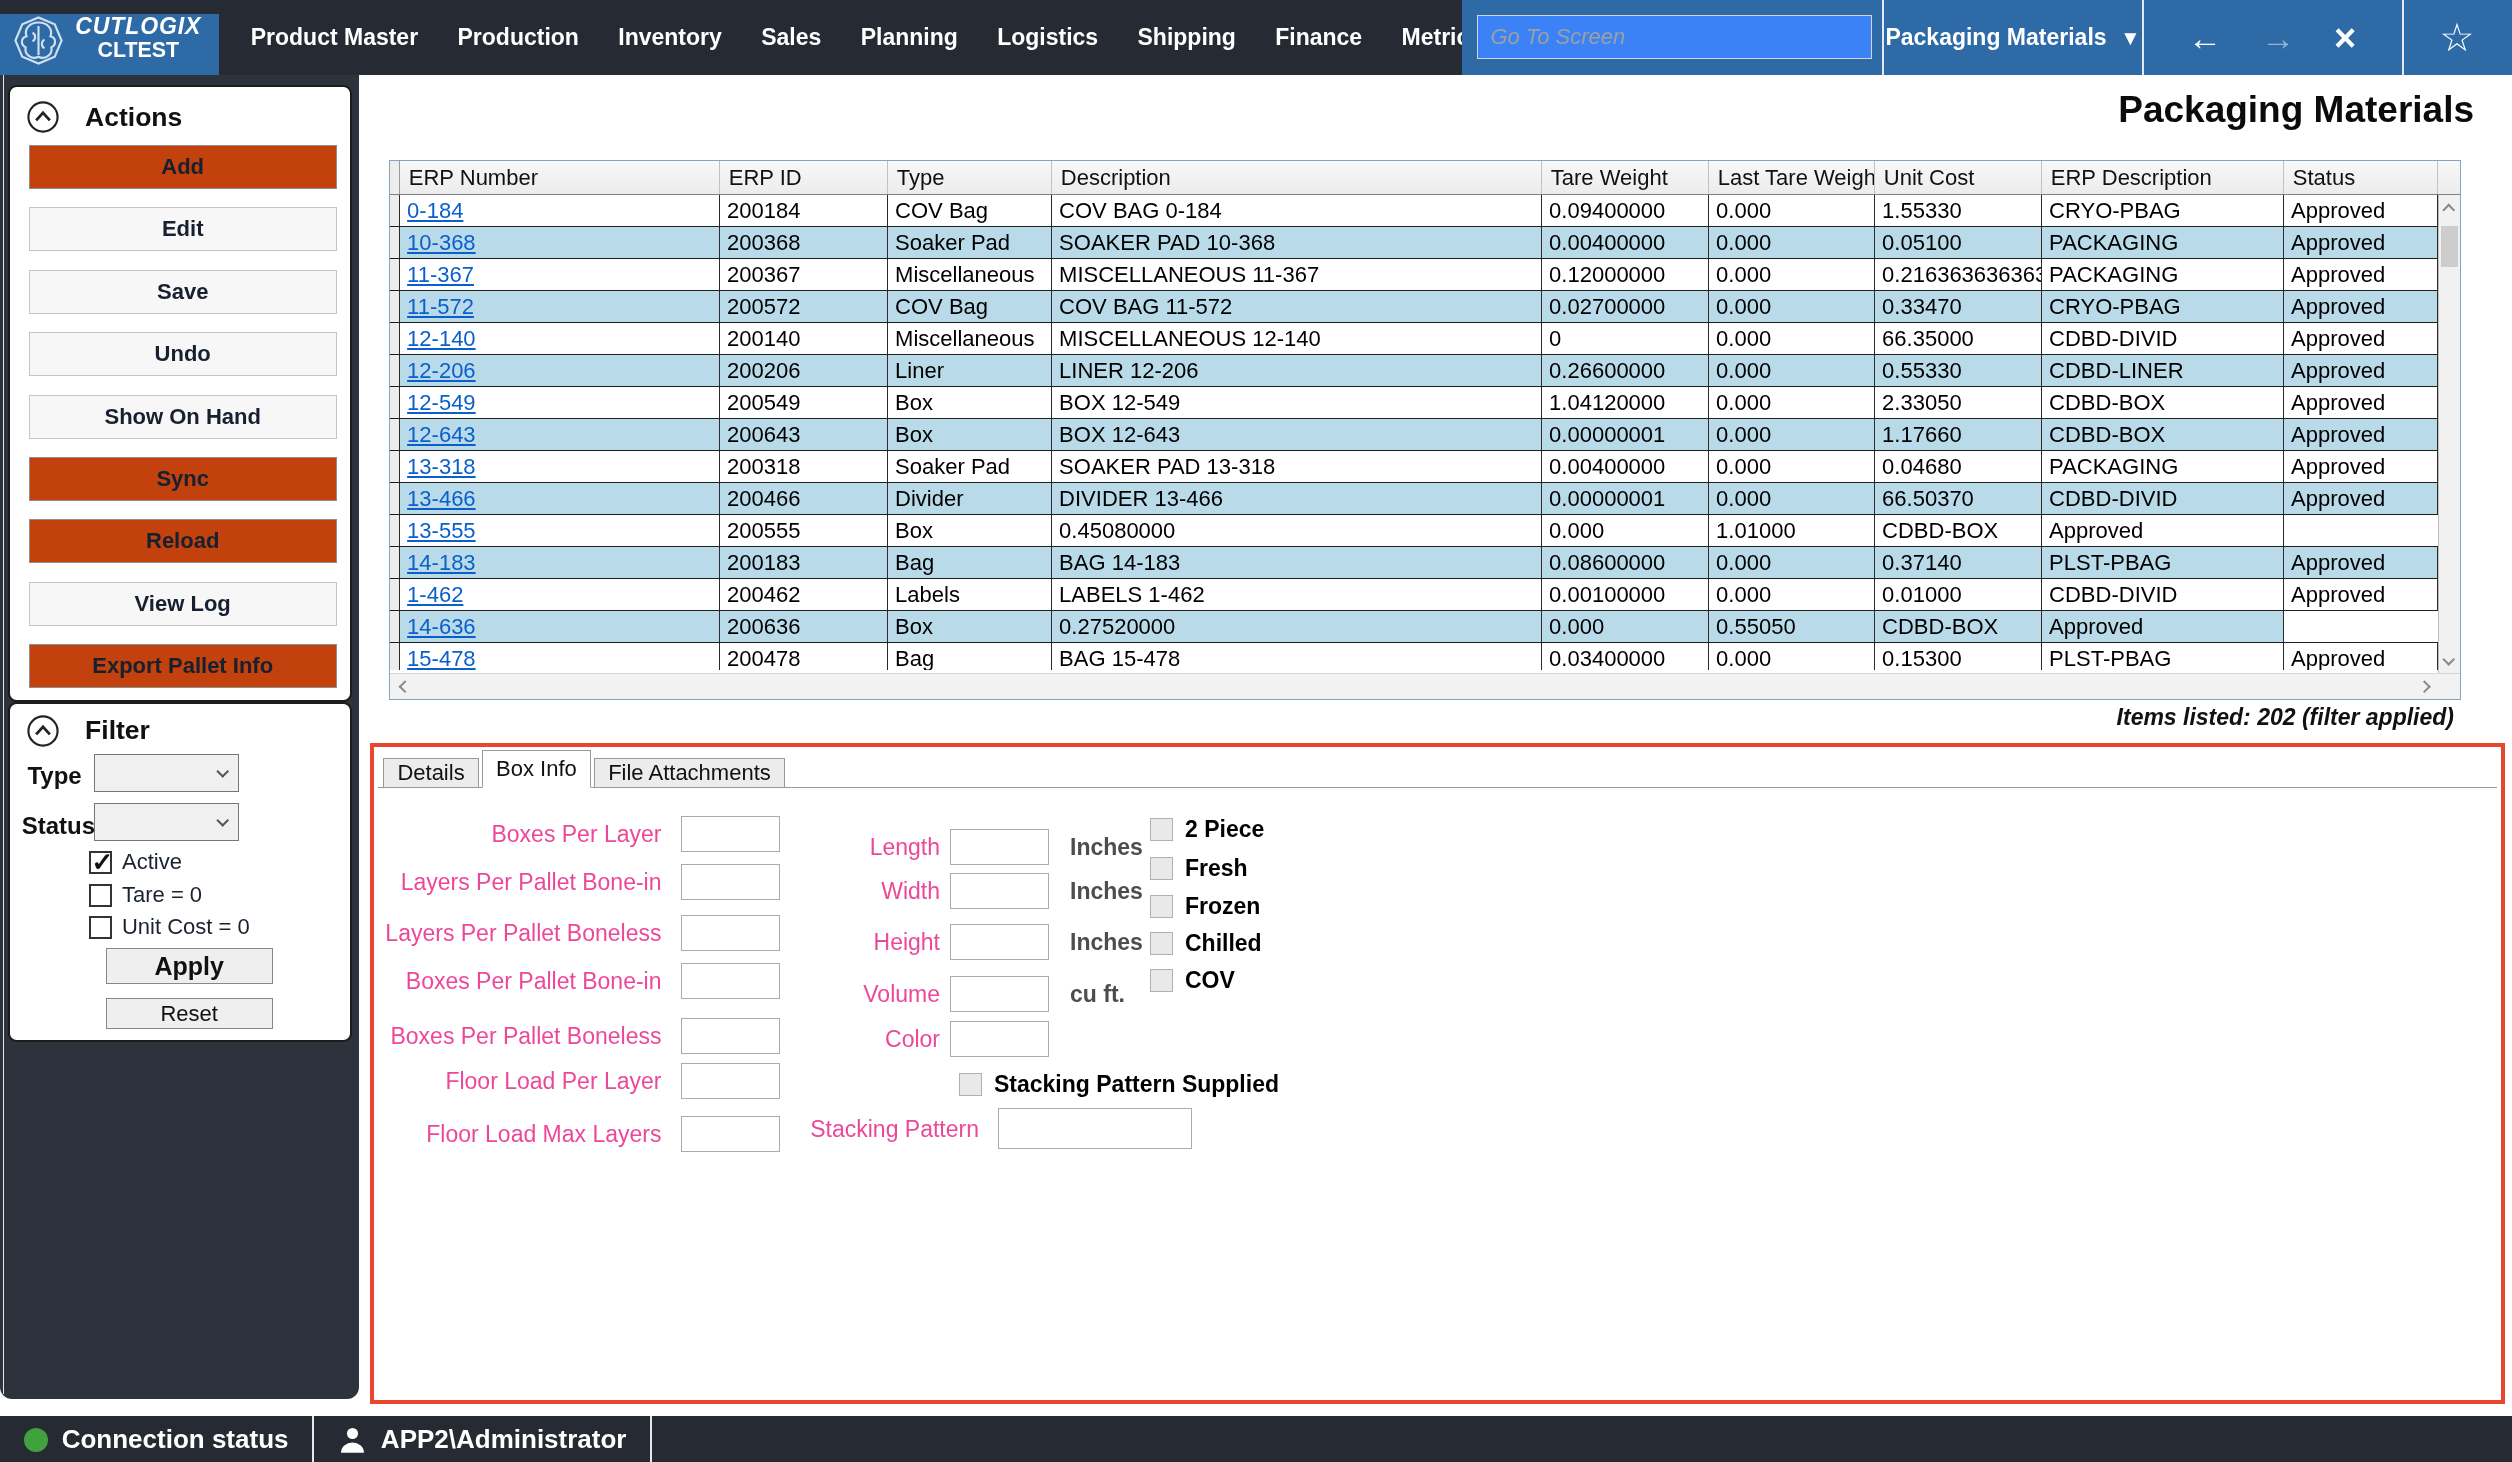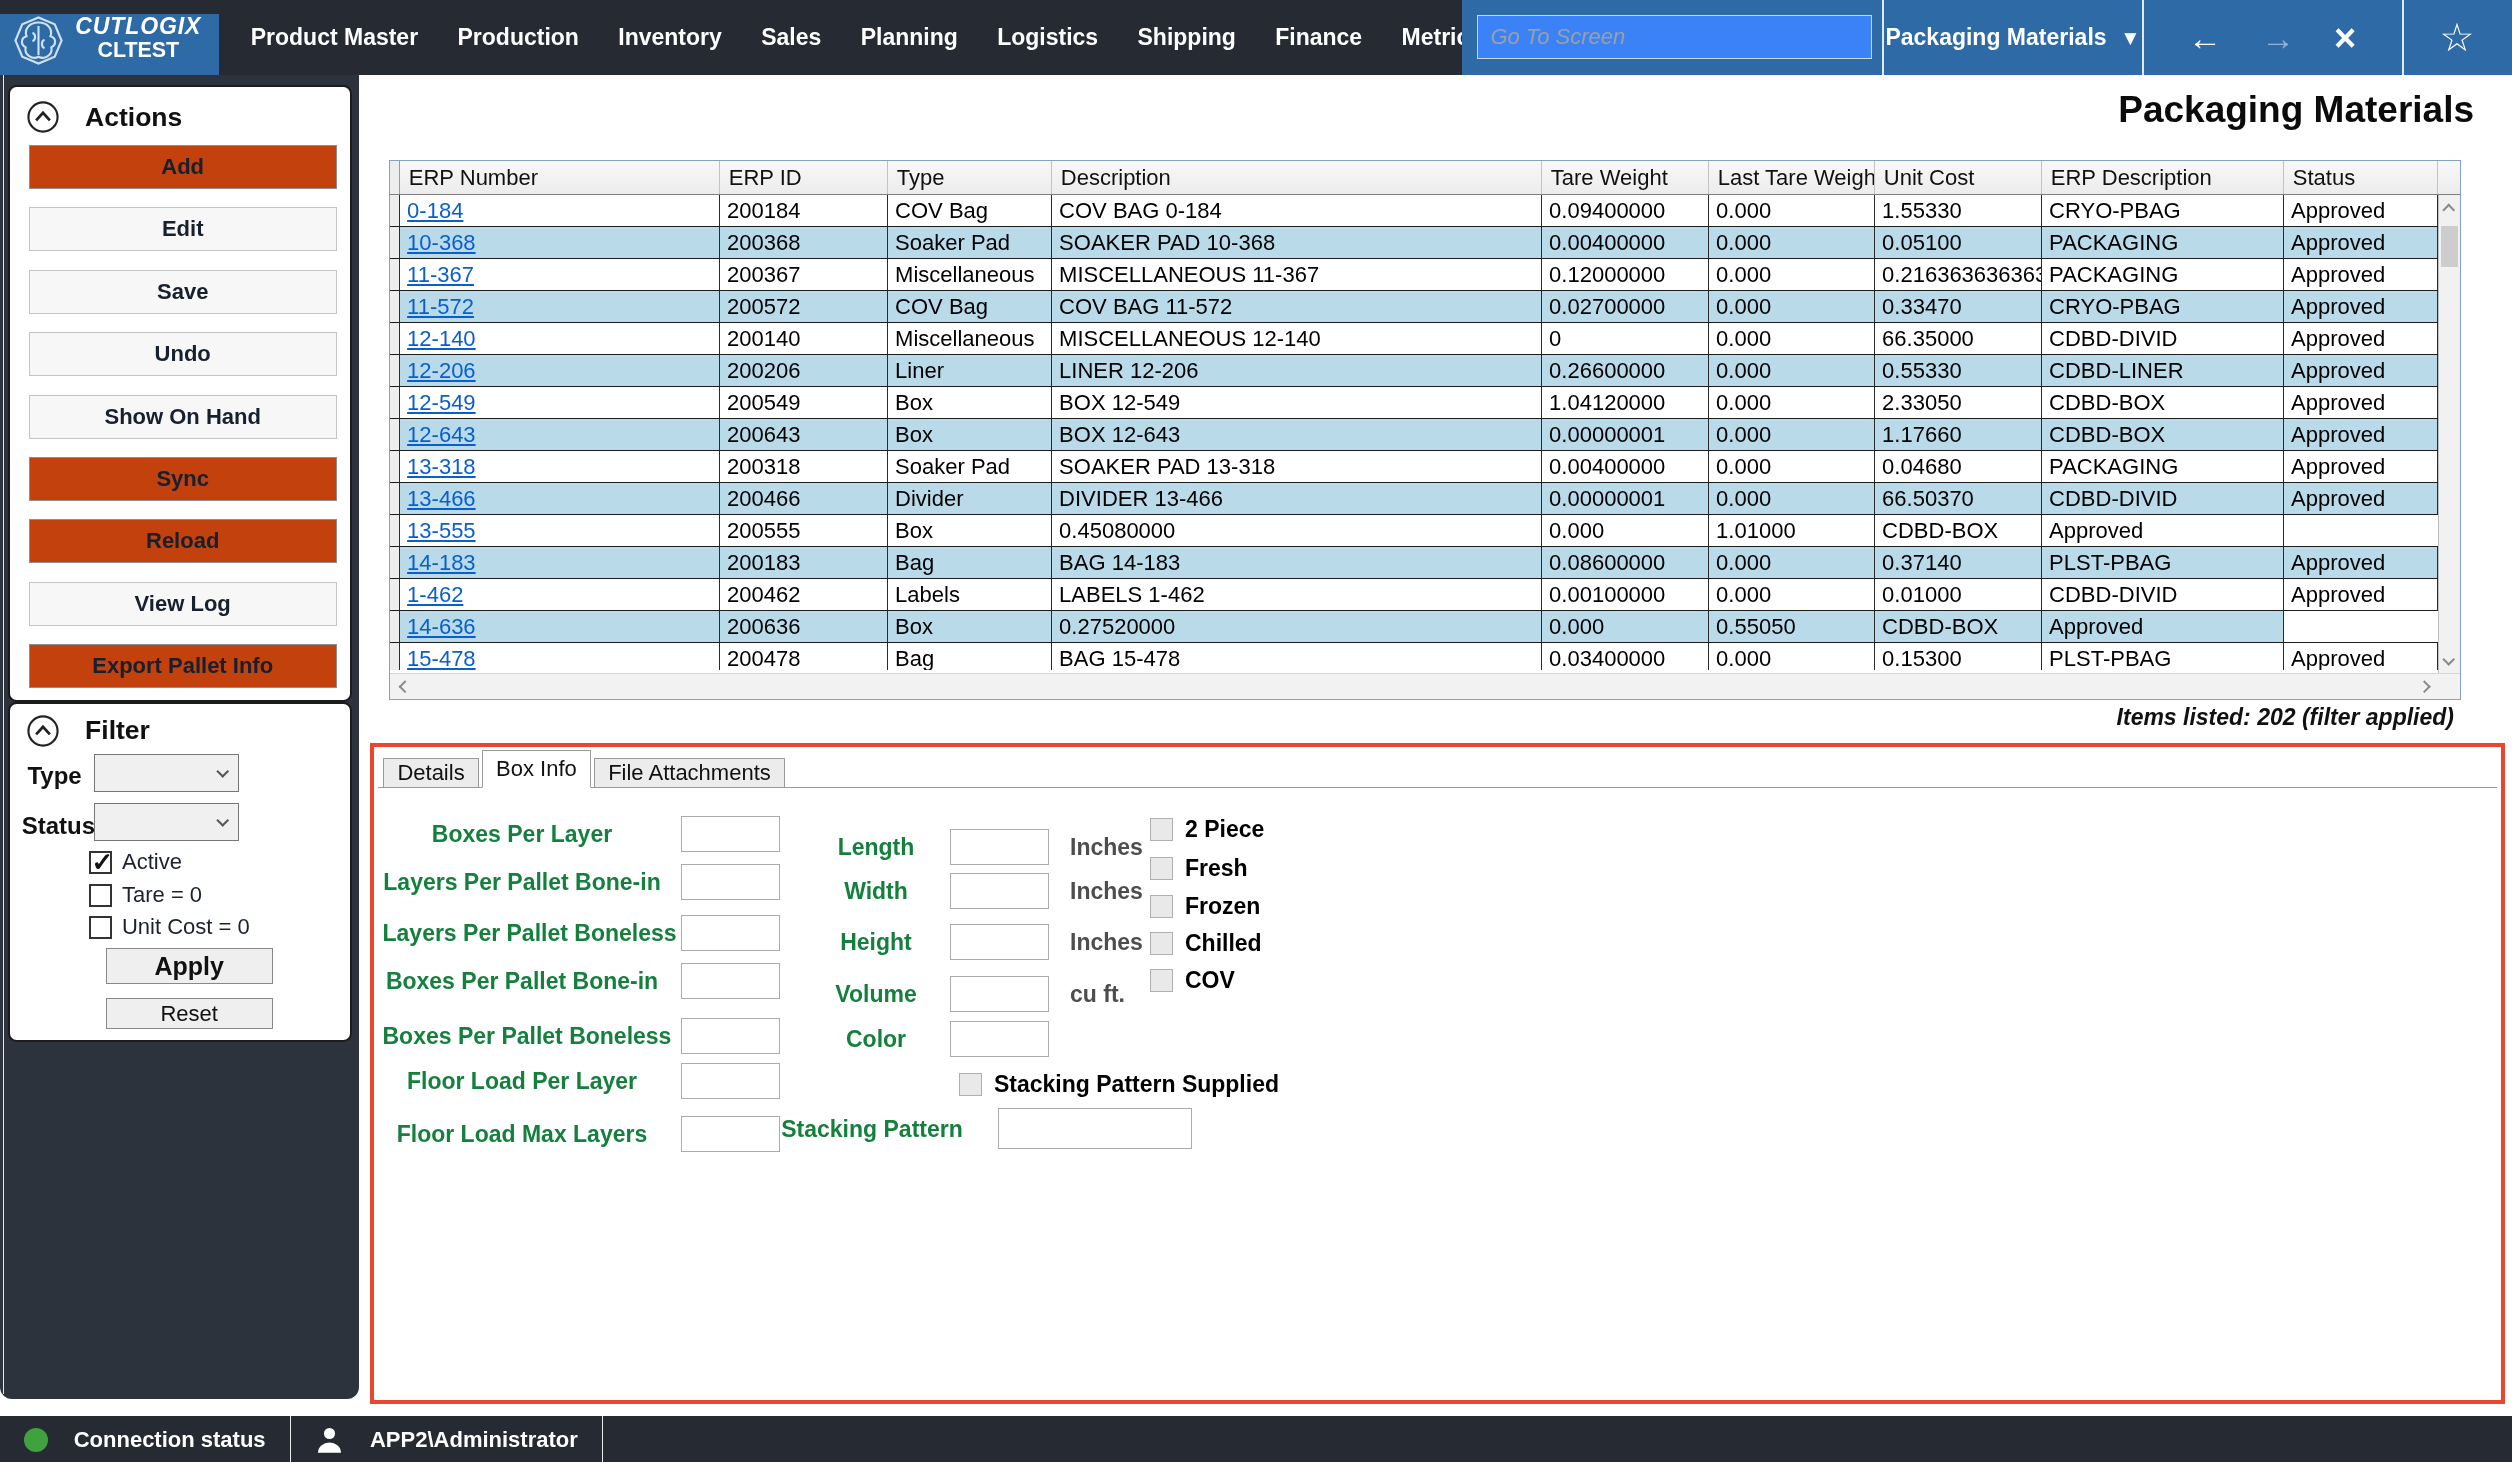--- a/index.html
+++ b/index.html
@@ -82,39 +82,39 @@
   .vs-thumb { position:absolute; left:1.7px; top:31px; width:17px; height:41px; background:#CDCDCD; }
   .hscroll { position:absolute; left:0; right:0; bottom:0; height:26px; background:#F2F2F2; border-top:0.9px solid #D5D5D5; z-index:3; }
 
   
   .detail-panel { position:absolute; left:370px; top:743px; width:2135px; height:661px; border:4.3px solid #E8462E; background:#fff; }
   .tabstrip { position:absolute; left:4.3px; right:4.3px; top:6.8px; height:34px; border-bottom:1.7px solid #9a9a9a; display:flex; align-items:flex-end; padding-left:5.1px; gap:3.4px; }
   .tab { font-size:22px; color:#111; padding:0 13px; display:flex; align-items:center; cursor:pointer; }
   .tab.inactive { height:29px; background:#ECECEC; border:1.7px solid #9a9a9a; border-bottom:none; }
   .tab.active { height:38px; background:#fff; border:1.7px solid #9a9a9a; border-bottom:1.7px solid #fff; margin-bottom:-1.7px; z-index:2; }
 
-  .form-label { position:absolute; font-size:23px; font-weight:bold; color:#15803d; text-align:center; height:36px; line-height:36px; white-space:nowrap; }
+  .form-label { position:absolute; font-size:23px; font-weight:normal; color:#ec4899; text-align:right; height:36px; line-height:36px; white-space:nowrap; }
   .form-input { position:absolute; width:99px; height:36px; background:#fff; border:1.7px solid #ABABAB; font-size:22px; padding:0 6.8px; outline:none; }
   .unit-label { position:absolute; font-size:23px; font-weight:bold; color:#4D4D4D; height:36px; line-height:36px; }
   .flag-row { position:absolute; display:flex; align-items:center; gap:12px; }
   .gray-box { width:23px; height:23px; background:#E9E9E9; border:1.7px solid #B0B0B0; flex-shrink:0; }
   .flag-lbl { font-size:23px; font-weight:bold; color:#000; white-space:nowrap; }
   .left-field-label   { left:8.5px;  width:279px; }
   .left-field-input   { left:307px; }
   .dim-field-label    { left:438px; width:128px; }
   .dim-field-input    { left:576px; }
   .dim-unit           { left:696px; }
   .flag-row-pos       { left:776px; }
 
   
   .statusbar { position:absolute; left:0; top:1416px; width:2512px; height:47px; background:#262B33; display:flex; align-items:center; }
   .sb-section { display:flex; align-items:center; gap:13.7px; height:47px; padding:0 24px; }
   .sb-div { width:1.7px; height:47px; background:#E8E8E8; }
   .sb-dot { width:24px; height:24px; border-radius:50%; background:#3FA23F; }
-  .sb-text { color:#fff; font-size:22px; font-weight:600; white-space:nowrap;margin-left:12px; }
+  .sb-text { color:#fff; font-size:26px; font-weight:600; white-space:nowrap; }
 </style>
 </head>
 <body>
 
 <div class="topbar">
   <div class="logo-block">
     <svg width="53" height="53" viewBox="0 0 62 62">
       <polygon points="31,4 50,12 58,31 50,50 31,58 12,50 4,31 12,12" fill="none" stroke="#cfe0ef" stroke-width="2.5"></polygon>
       <path d="M31 10 C20 10 14 18 17 26 C10 28 10 36 16 39 C14 48 24 54 31 50 C38 54 48 48 46 39 C52 36 52 28 45 26 C48 18 42 10 31 10 Z" fill="none" stroke="#cfe0ef" stroke-width="2.5"></path>
       <path d="M31 14 L31 48 M24 22 C28 24 28 30 24 32 M38 30 C34 32 34 38 38 40" fill="none" stroke="#cfe0ef" stroke-width="2.5"></path>

